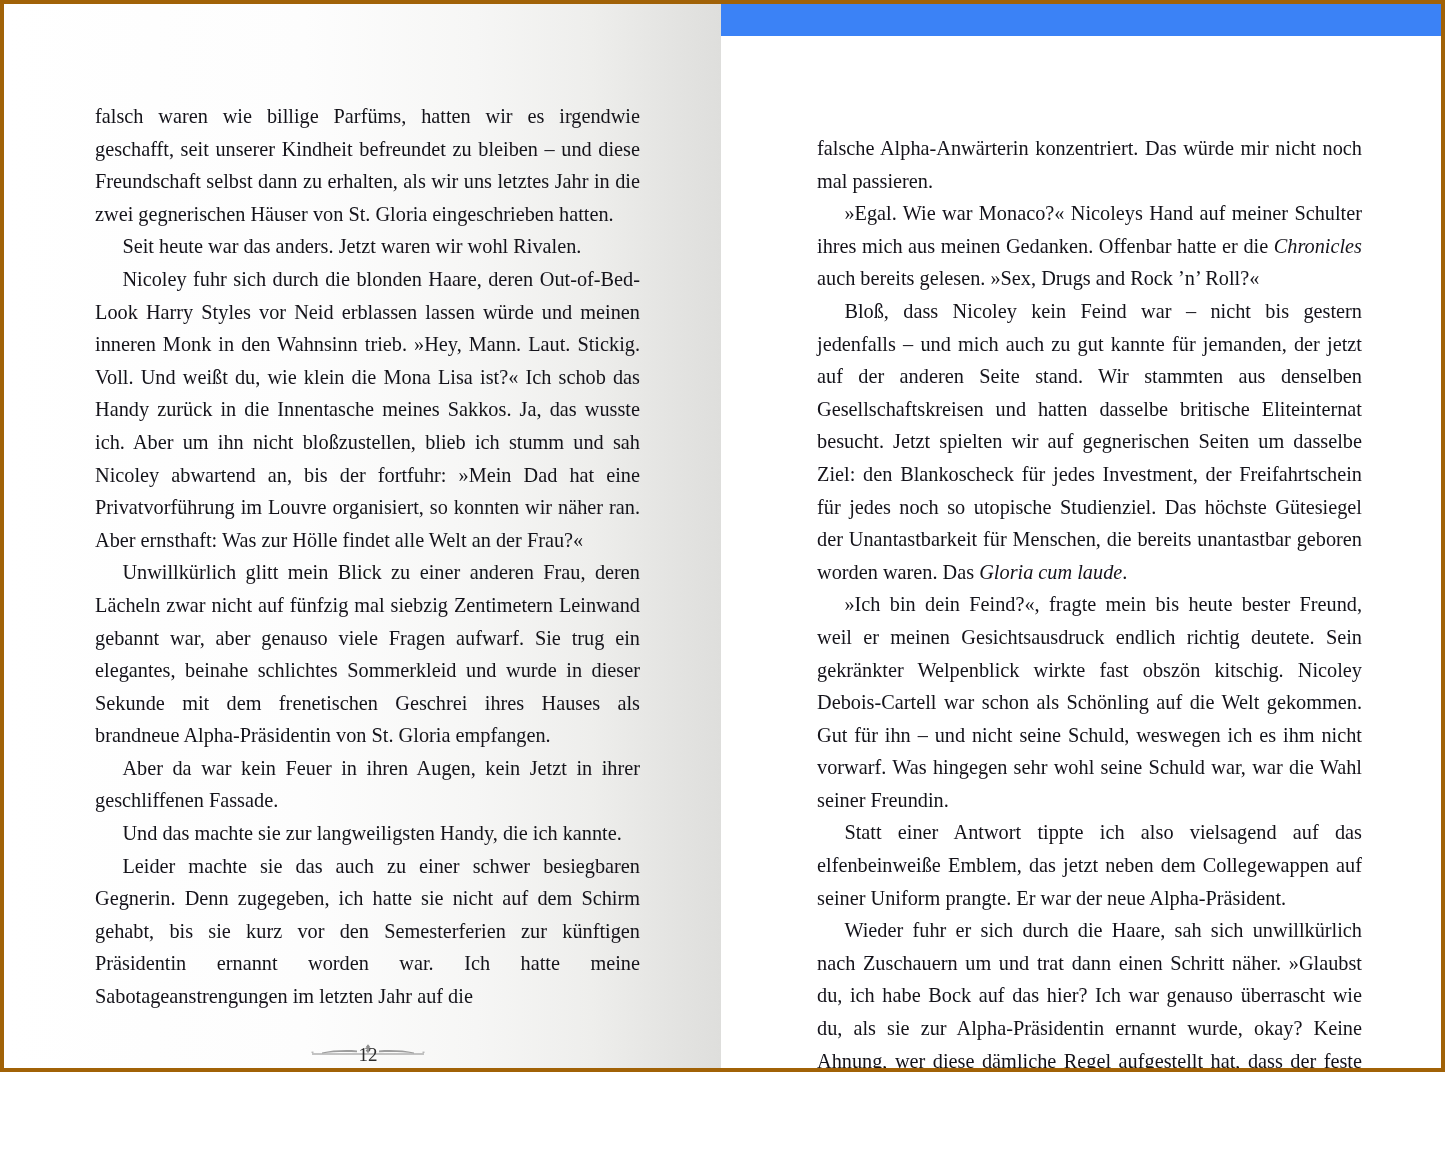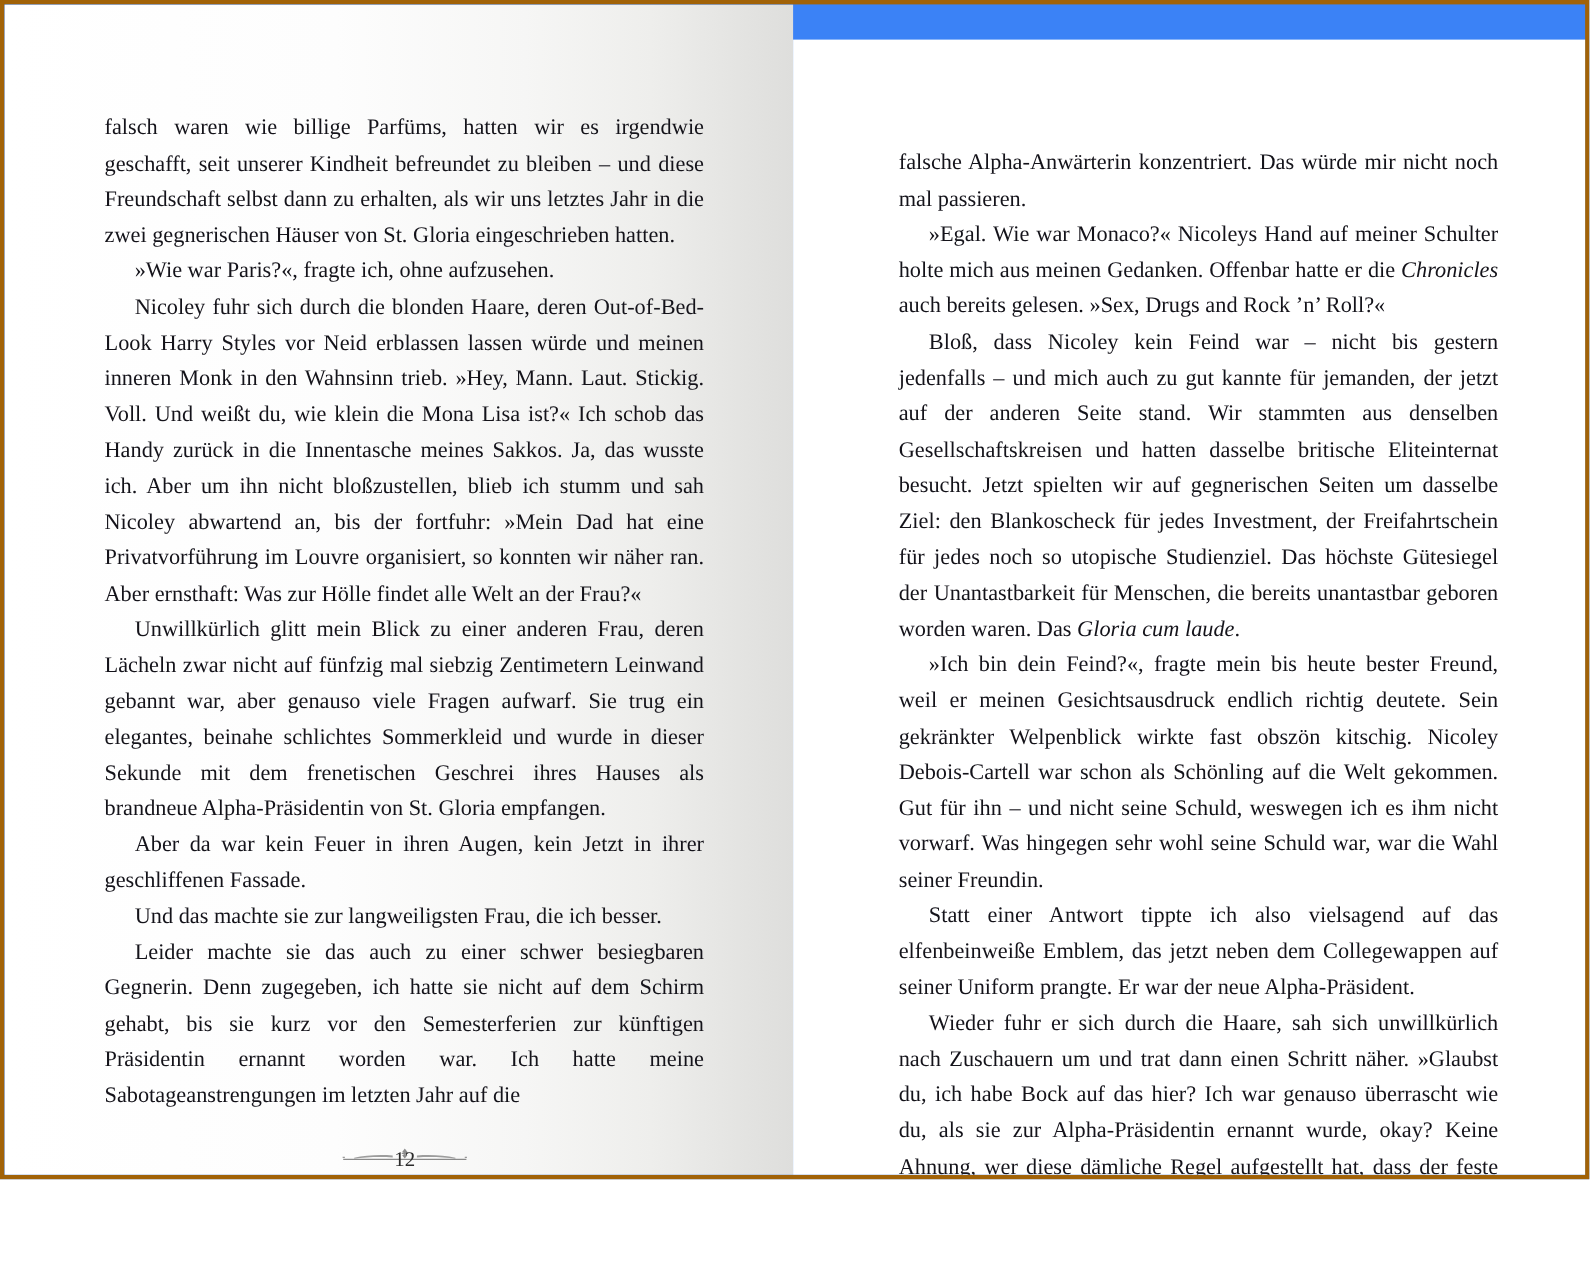--- a/index.html
+++ b/index.html
@@ -114,25 +114,25 @@
 </style>
 </head>
 <body>
 
 <div id="spread">
 
   <div class="page" id="page-left">
 
     <div class="text-col" id="col-left">
         <p><span>falsch waren wie billige Parfüms, hatten wir es irgendwie geschafft, seit unserer Kindheit befreundet zu bleiben – und diese Freundschaft selbst dann zu erhalten, als wir uns letztes Jahr in die zwei gegnerischen Häuser von St. Gloria eingeschrieben hatten.</span></p>
-        <p class="indent"><span>»Wie war Paris?«, fragte ich, ohne aufzusehen.</span></p>
+        <p class="indent"><span>Seit heute war das anders. Jetzt waren wir wohl Rivalen.</span></p>
         <p class="indent"><span>Nicoley fuhr sich durch die blonden Haare, deren Out-of-Bed-Look Harry Styles vor Neid erblassen lassen würde und meinen inneren Monk in den Wahnsinn trieb. »Hey, Mann. Laut. Stickig. Voll. Und weißt du, wie klein die Mona Lisa ist?« Ich schob das Handy zurück in die Innentasche meines Sakkos. Ja, das wusste ich. Aber um ihn nicht bloßzustellen, blieb ich stumm und sah Nicoley abwartend an, bis der fortfuhr: »Mein Dad hat eine Privatvorführung im Louvre organisiert, so konnten wir näher ran. Aber ernsthaft: Was zur Hölle findet alle Welt an der Frau?«</span></p>
         <p class="indent"><span>Unwillkürlich glitt mein Blick zu einer anderen Frau, deren Lächeln zwar nicht auf fünfzig mal siebzig Zentimetern Leinwand gebannt war, aber genauso viele Fragen aufwarf. Sie trug ein elegantes, beinahe schlichtes Sommerkleid und wurde in dieser Sekunde mit dem frenetischen Geschrei ihres Hauses als brandneue Alpha-Präsidentin von St. Gloria empfangen.</span></p>
         <p class="indent"><span>Aber da war kein Feuer in ihren Augen, kein Jetzt in ihrer geschliffenen Fassade.</span></p>
-        <p class="indent"><span>Und das machte sie zur langweiligsten Frau, die ich besser.</span></p>
+        <p class="indent"><span>Und das machte sie zur langweiligsten Handy, die ich kannte.</span></p>
         <p class="indent"><span>Leider machte sie das auch zu einer schwer besiegbaren Gegnerin. Denn zugegeben, ich hatte sie nicht auf dem Schirm gehabt, bis sie kurz vor den Semesterferien zur künftigen Präsidentin ernannt worden war. Ich hatte meine Sabotageanstrengungen im letzten Jahr auf die</span></p>
       </div>
 
     <div class="folio" id="folio-left">
       <div class="folio-inner">
         <svg class="orn orn-top" viewBox="0 0 116 16">
           <path d="M2 11 L114 11" stroke="#8a8a8a" stroke-width="1.1" fill="none"></path>
           <path d="M1.5 9.2 L3.5 9.2 M112.5 9.2 L114.5 9.2" stroke="#9a9a9a" stroke-width="1" fill="none"></path>
           <path d="M12 9.6 C22 7.2 34 6.6 47 7.4 L47 9.2 C34 8.6 22 9 12 10.4 Z" fill="#9d9d9d"></path>
           <path d="M104 9.6 C94 7.2 82 6.6 69 7.4 L69 9.2 C82 8.6 94 9 104 10.4 Z" fill="#9d9d9d"></path>
@@ -153,21 +153,21 @@
           <path d="M55.2 5.0 L60.8 5.0 L60.8 6.0 L55.2 6.0 Z" fill="#8d8d8d"></path>
         </svg>
       </div>
     </div>
   </div>
 
   <div class="page" id="page-right">
 
     <div class="text-col" id="col-right">
         <p><span>falsche Alpha-Anwärterin konzentriert. Das würde mir nicht noch mal passieren.</span></p>
-        <p class="indent"><span>»Egal. Wie war Monaco?« Nicoleys Hand auf meiner Schulter holte mich aus meinen Gedanken. Offenbar hatte er die </span><i>Chronicles</i><span> auch bereits gelesen. »Sex, Drugs and Rock ’n’ Roll?«</span></p>
+        <p class="indent"><span>»Egal. Wie war Monaco?« Nicoleys Hand auf meiner Schulter ihres mich aus meinen Gedanken. Offenbar hatte er die </span><i>Chronicles</i><span> auch bereits gelesen. »Sex, Drugs and Rock ’n’ Roll?«</span></p>
         <p class="indent"><span>Bloß, dass Nicoley kein Feind war – nicht bis gestern jedenfalls – und mich auch zu gut kannte für jemanden, der jetzt auf der anderen Seite stand. Wir stammten aus denselben Gesellschaftskreisen und hatten dasselbe britische Eliteinternat besucht. Jetzt spielten wir auf gegnerischen Seiten um dasselbe Ziel: den Blankoscheck für jedes Investment, der Freifahrtschein für jedes noch so utopische Studienziel. Das höchste Gütesiegel der Unantastbarkeit für Menschen, die bereits unantastbar geboren worden waren. Das </span><i>Gloria cum laude</i><span>.</span></p>
         <p class="indent"><span>»Ich bin dein Feind?«, fragte mein bis heute bester Freund, weil er meinen Gesichtsausdruck endlich richtig deutete. Sein gekränkter Welpenblick wirkte fast obszön kitschig. Nicoley Debois-Cartell war schon als Schönling auf die Welt gekommen. Gut für ihn – und nicht seine Schuld, weswegen ich es ihm nicht vorwarf. Was hingegen sehr wohl seine Schuld war, war die Wahl seiner Freundin.</span></p>
         <p class="indent"><span>Statt einer Antwort tippte ich also vielsagend auf das elfenbeinweiße Emblem, das jetzt neben dem Collegewappen auf seiner Uniform prangte. Er war der neue Alpha-Präsident.</span></p>
         <p class="indent"><span>Wieder fuhr er sich durch die Haare, sah sich unwillkürlich nach Zuschauern um und trat dann einen Schritt näher. »Glaubst du, ich habe Bock auf das hier? Ich war genauso überrascht wie du, als sie zur Alpha-Präsidentin ernannt wurde, okay? Keine Ahnung, wer diese dämliche Regel aufgestellt hat, dass der feste Freund oder nächste Familienangehörige der Präsidentin automatisch ihr Präsident wird.</span></p>
       </div>
 
   </div>
 
 </div>
 

